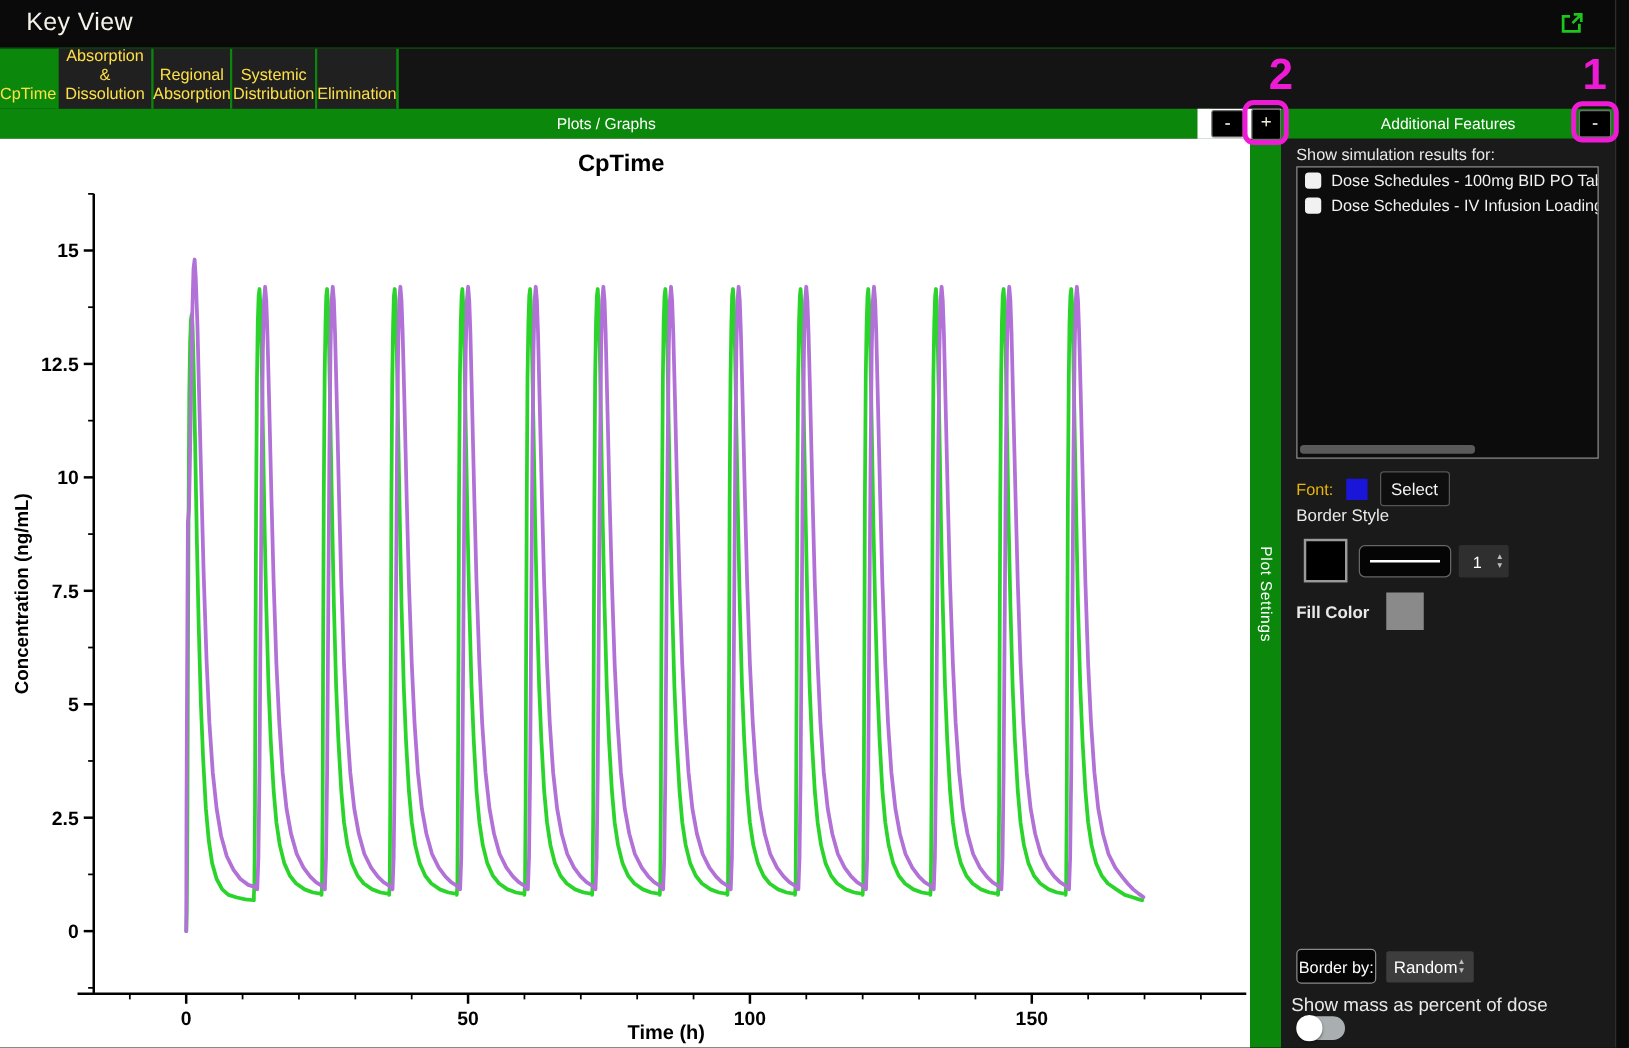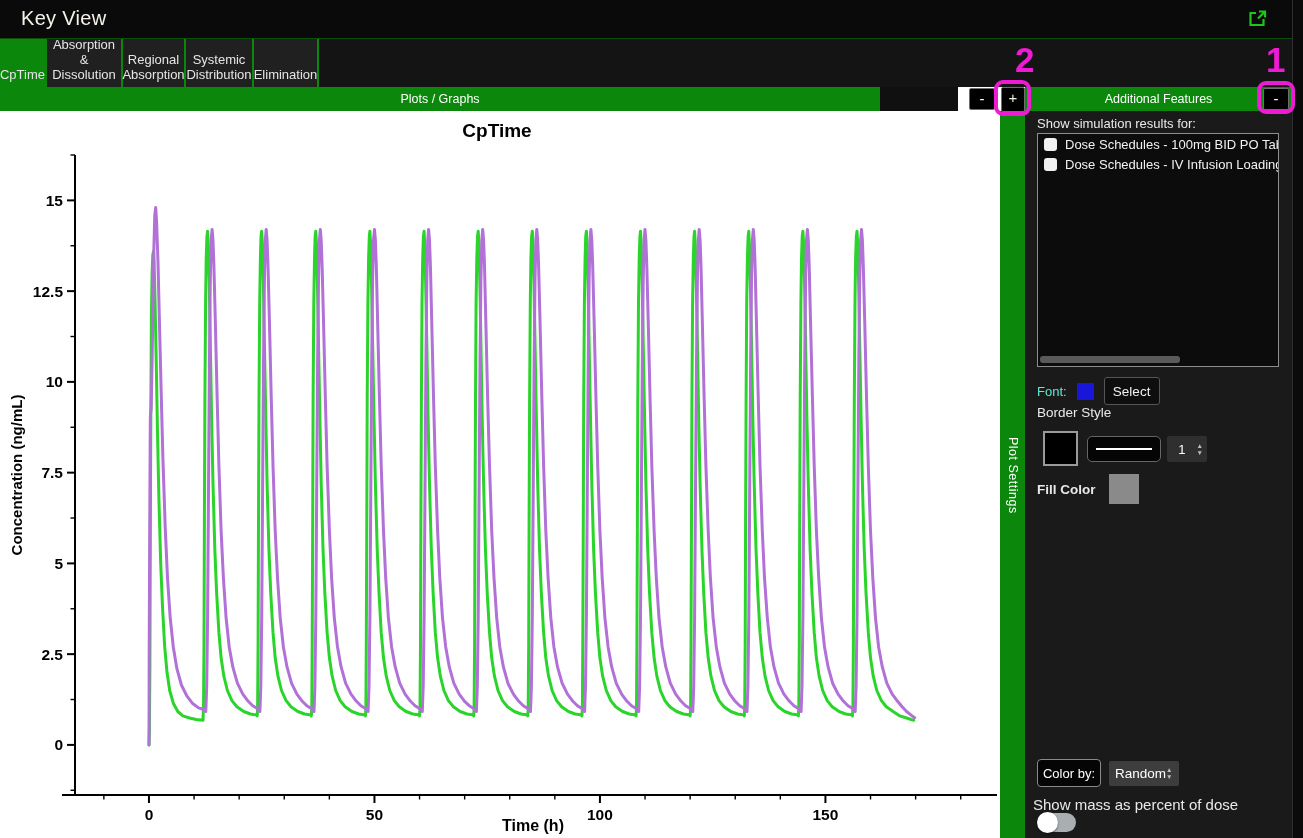--- a/index.html
+++ b/index.html
@@ -7,29 +7,29 @@
               font-family:"Liberation Sans", sans-serif; }
   .abs { position:absolute; }
 
   
   #titlebar { left:0; top:0; width:1303px; height:38px; background:#0a0a0a; }
   #window-title { left:21px; top:7px; font-size:20px; color:#f5f2e8; letter-spacing:.3px; }
   #external-icon { right:36px; top:9px; width:19px; height:19px; cursor:pointer; }
 
   #tabstrip { left:0; top:38px; width:1303px; height:49px; background:#141414;
               border-top:1px solid #0c4d0c; display:flex; align-items:stretch; }
-  .tab { background:#202020; color:#e5e5e5; font-size:13px; line-height:15px; text-align:center;
+  .tab { background:#202020; color:#fde047; font-size:13px; line-height:15px; text-align:center;
          display:flex; align-items:flex-end; justify-content:center; padding:3px 6px 5px 6px;
          border-right:2px solid var(--accent); cursor:pointer; }
   .tab.active { background:var(--accent); }
 
   
   .greenbar { top:87px; height:24px; background:var(--accent); color:#fff;
               font-size:12.5px; line-height:24px; text-align:center; }
-  #plots-header { left:0; width:880px; }
+  #plots-header { left:0; width:970px; }
   #header-gap { left:958px; top:87px; width:67px; height:24px; background:#ffffff; }
   .sqbtn { top:88px; width:26px; height:22px; background:#000; border:1px solid #6e6e6e;
            color:#fff; font-size:15px; line-height:19px; text-align:center; border-radius:2px;
            cursor:pointer; }
   #plots-collapse-btn { left:969px; }
   #plots-expand-btn { left:1001px; width:24px; height:25px; top:87px; color:#f6eed6; }
   #af-header { left:1025px; width:267px; }
   #af-collapse-btn { left:1263px; }
 
   
@@ -45,21 +45,21 @@
   #show-results-label { left:12px; top:5px; font-size:13px; }
   #results-list { left:12px; top:22px; width:242px; height:234px; background:#0c0c0c;
                   border:1px solid #8d8d8d; overflow:hidden; }
   .result-item { display:flex; align-items:center; gap:8px; padding:3px 6px 2px 6px;
                  font-size:13px; color:#f2f2f2; white-space:nowrap; }
   .chk { width:13px; height:13px; border-radius:3px; background:#f1f1f1; flex:0 0 13px; cursor:pointer; }
   #results-hscroll { position:absolute; left:2px; bottom:3px; width:140px; height:7px;
                      background:#5a5a5a; border-radius:3px; cursor:pointer; }
 
   #font-row { left:12px; top:266px; height:28px; display:flex; align-items:center; gap:10px; }
-  #font-label { color:#5eead4; font-size:13px; }
+  #font-label { color:#eab308; font-size:13px; }
   #font-swatch { width:17px; height:17px; cursor:pointer; }
   #font-select-btn { width:56px; height:28px; background:#0e0e0e; border:1px solid #555;
                      border-radius:3px; color:#f2f2f2; font-size:13.5px; cursor:pointer; }
 
   #border-style-label { left:12px; top:294px; font-size:13.5px; }
   #border-color-swatch { left:18px; top:320px; width:35px; height:35px; background:#000;
                          border:2px solid #9a9a9a; cursor:pointer; }
   #border-line-preview { left:62px; top:325px; width:74px; height:26px; background:#050505;
                          border:1px solid #666; border-radius:5px; display:flex; align-items:center;
                          cursor:pointer; }
@@ -233,21 +233,21 @@
       <b>▼</b>
     </span>
   </div>
 
   <div class="abs" id="fill-row">
     <span id="fill-label">Fill Color</span>
     <span id="fill-swatch" style="background: rgb(138, 138, 138);"></span>
   </div>
 
   <div class="abs" id="colorby-row">
-    <button id="colorby-btn">Color by:</button>
+    <button id="colorby-btn">Border by:</button>
     <div id="colorby-dropdown">
       <span class="val">Random</span>
       <span class="spin-arrows">
         <b>▲</b>
           <b>▼</b>
       </span>
     </div>
   </div>
 
   <div class="abs" id="mass-label">Show mass as percent of dose</div>

